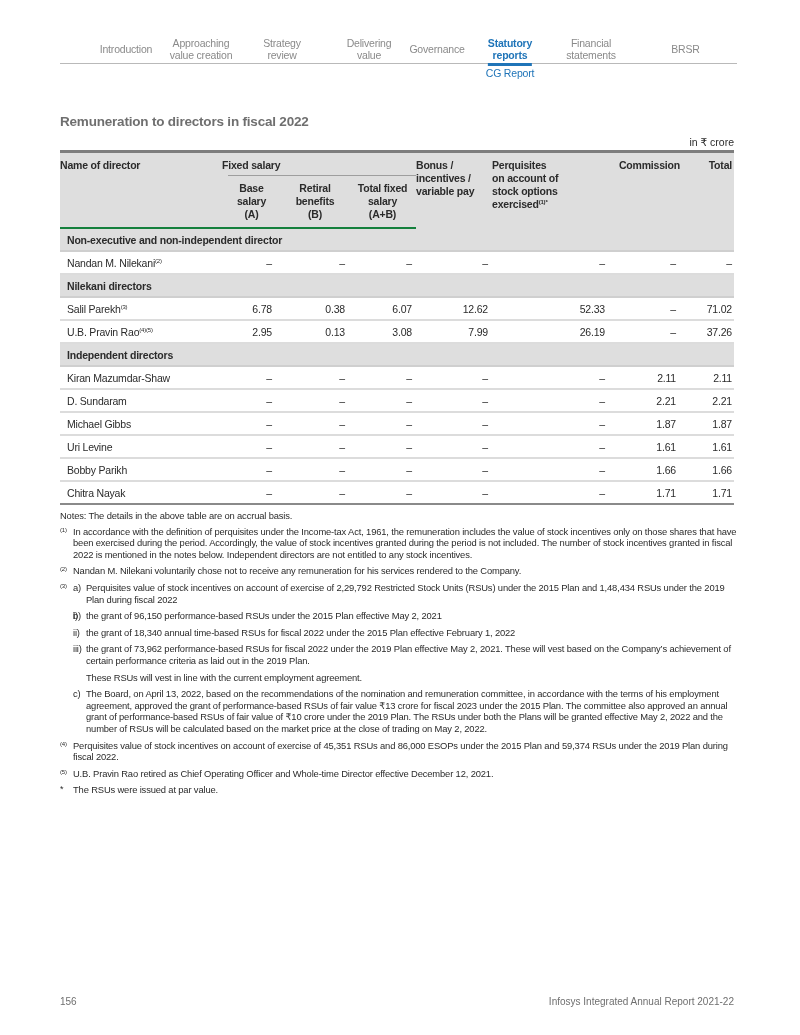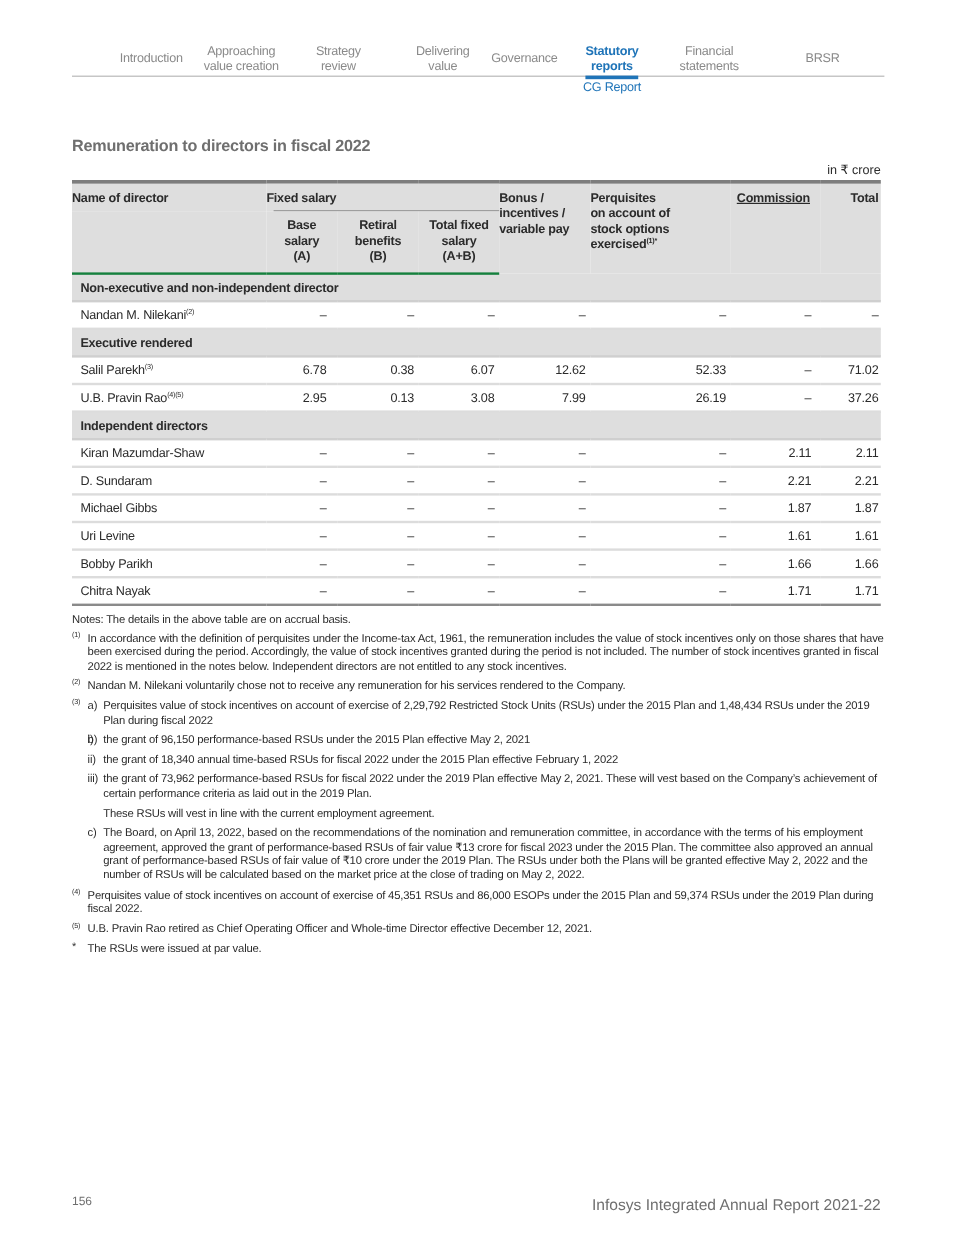--- a/index.html
+++ b/index.html
@@ -36,21 +36,21 @@
   .notes { position: absolute; left: 60px; top: 510px; width: 680px; font-size: 9.4px; line-height: 11.6px; color: #2b2b2b; letter-spacing: -0.15px; }
   .notes .intro { margin-bottom: 4px; }
   .note { position: relative; padding-left: 13px; margin-bottom: 5px; }
   .note .mark { position: absolute; left: 0; top: 0; font-size: 6px; line-height: 9px; }
   .note .mark.star { font-size: 9px; line-height: 11px; }
   .sub { position: relative; padding-left: 13px; margin-bottom: 5px; }
   .sub .lbl { position: absolute; left: 0; top: 0; }
   .sub.noind { padding-left: 13px; }
 
   .footer-page { position: absolute; left: 60px; top: 996px; font-size: 10px; color: #6f6f6f; }
-  .footer-title { position: absolute; right: 66px; top: 996px; font-size: 13px; color: #6f6f6f; }
+  .footer-title { position: absolute; right: 66px; top: 996px; font-size: 10px; color: #6f6f6f; }
 </style>
 </head>
 <body>
 
 <nav class="topnav" id="topnav">
     <div class="nav-item" style="left: 66px;">
       <span style="white-space: pre;">Introduction</span>
     </div>
     <div class="nav-item" style="left: 141px;">
       <span style="white-space: pre;">Approaching
@@ -94,21 +94,21 @@
       <col style="width:117px">
       <col style="width:75px">
       <col style="width:50px">
   </colgroup>
   <thead>
     <tr class="h1">
       <th class="name-col">Name of director</th>
       <th colspan="3" class="fixed-group">Fixed salary</th>
       <th rowspan="2" id="h-bonus"><span>Bonus /</span><br><span>incentives /</span><br><span>variable pay</span></th>
       <th rowspan="2" id="h-perq"><span>Perquisites</span><br><span>on account of</span><br><span>stock options</span><br><span>exercised</span><sup>(1)*</sup></th>
-      <th rowspan="2" style="text-align:center;padding-right:4px;text-decoration:underline;">Commission</th>
+      <th rowspan="2" style="text-align:right;padding-right:4px;">Commission</th>
       <th rowspan="2" style="text-align:right;padding-right:2px;">Total</th>
     </tr>
     <tr class="h2">
       <th></th>
       <th id="h-base"><span>Base</span><br><span>salary</span><br><span>(A)</span></th>
       <th id="h-retiral"><span>Retiral</span><br><span>benefits</span><br><span>(B)</span></th>
       <th id="h-totalfixed"><span>Total fixed</span><br><span>salary</span><br><span>(A+B)</span></th>
     </tr>
   </thead>
   <tbody id="tbody">
@@ -119,21 +119,21 @@
         <td class="name"><span>Nandan M. Nilekani</span><sup>(2)</sup></td>
         <td class="num" style="padding-right: 9px;">–</td>
         <td class="num" style="padding-right: 4px;">–</td>
         <td class="num" style="padding-right: 4px;">–</td>
         <td class="num" style="padding-right: 4px;">–</td>
         <td class="num" style="padding-right: 4px;">–</td>
         <td class="num" style="padding-right: 8px;">–</td>
         <td class="num" style="padding-right: 2px;">–</td>
       </tr>
       <tr class="section">
-        <td colspan="8">Executive rendered</td>
+        <td colspan="8">Nilekani directors</td>
       </tr>
       <tr class="data">
         <td class="name"><span>Salil Parekh</span><sup>(3)</sup></td>
         <td class="num" style="padding-right: 9px;">6.78</td>
         <td class="num" style="padding-right: 4px;">0.38</td>
         <td class="num" style="padding-right: 4px;">6.07</td>
         <td class="num" style="padding-right: 4px;">12.62</td>
         <td class="num" style="padding-right: 4px;">52.33</td>
         <td class="num" style="padding-right: 8px;">–</td>
         <td class="num" style="padding-right: 2px;">71.02</td>

